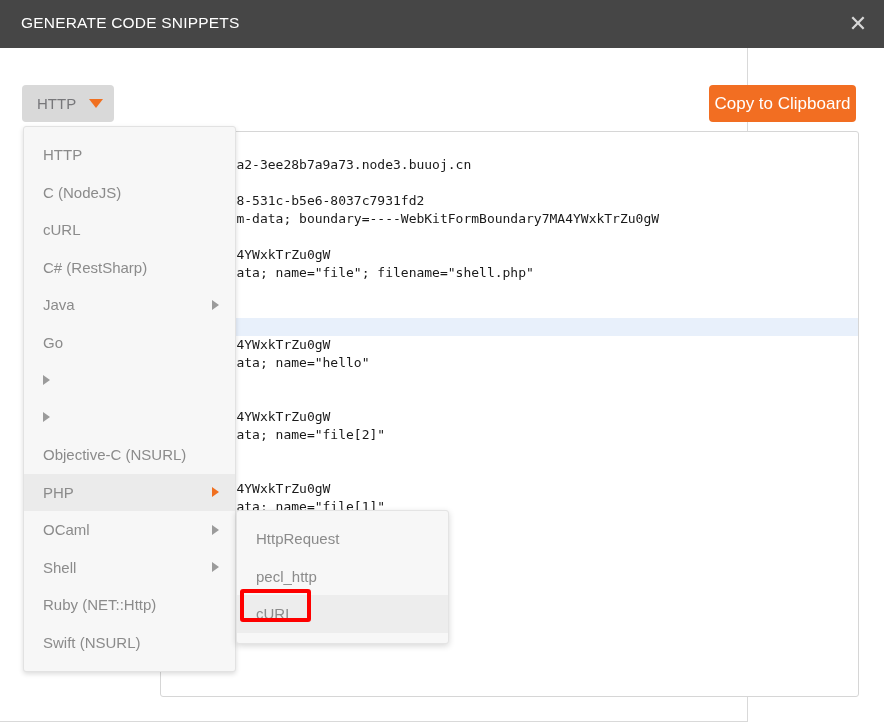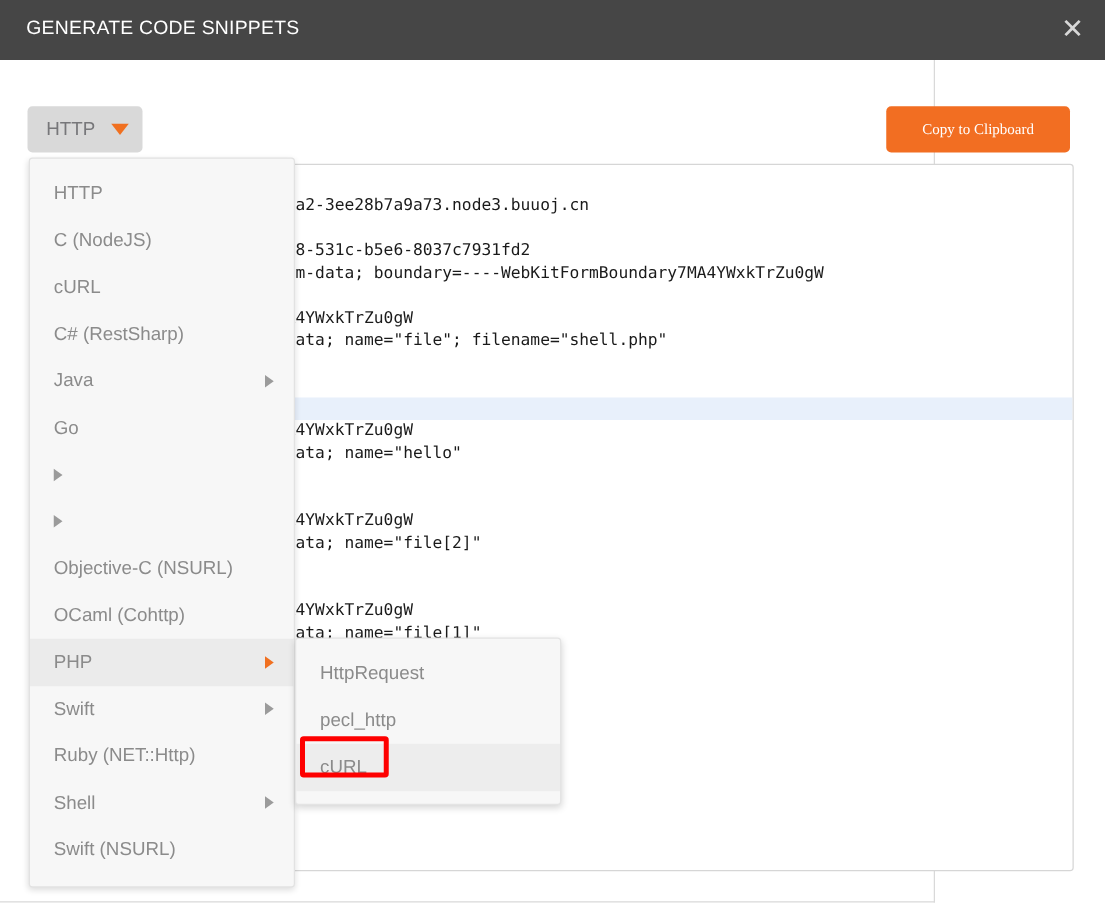--- a/index.html
+++ b/index.html
@@ -91,24 +91,24 @@
   #copy-button {
     position: absolute;
     left: 709px; top: 85px;
     width: 147px; height: 37px;
     background: #f26e22;
     border-radius: 4px;
     display: flex;
     align-items: center;
     justify-content: center;
     color: #ffffff;
-    font-size: 12px;
+    font-size: 17px;
     cursor: pointer;
     border: none;
-    font-family: Liberation Serif, serif;
+    font-family: Liberation Sans, sans-serif;
   }
 
   
   #code-panel {
     position: absolute;
     left: 160px; top: 131px;
     width: 699px;
     height: 566px;
     background: #ffffff;
     border: 1px solid #d6d6d6;
@@ -274,37 +274,34 @@
       </div>
       <div class="menu-item">
         <span class="submenu-arrow"></span>
       </div>
       <div class="menu-item">
         <span class="submenu-arrow"></span>
       </div>
       <div class="menu-item">
         <span class="label">Objective-C (NSURL)</span>
       </div>
-      <div class="menu-item">
-        <span class="label">OCaml (Cohttp)</span>
-      </div>
       <div class="menu-item active">
         <span class="label">PHP</span>
         <span class="submenu-arrow"></span>
       </div>
       <div class="menu-item">
-        <span class="label">Swift</span>
+        <span class="label">OCaml</span>
+        <span class="submenu-arrow"></span>
+      </div>
+      <div class="menu-item">
+        <span class="label">Shell</span>
         <span class="submenu-arrow"></span>
       </div>
       <div class="menu-item">
         <span class="label">Ruby (NET::Http)</span>
-      </div>
-      <div class="menu-item">
-        <span class="label">Shell</span>
-        <span class="submenu-arrow"></span>
       </div>
       <div class="menu-item">
         <span class="label">Swift (NSURL)</span>
       </div>
     </div>
 
   <div id="sub-menu">
       <div class="sub-item">HttpRequest</div>
       <div class="sub-item">pecl_http</div>
       <div class="sub-item hovered">cURL</div>

